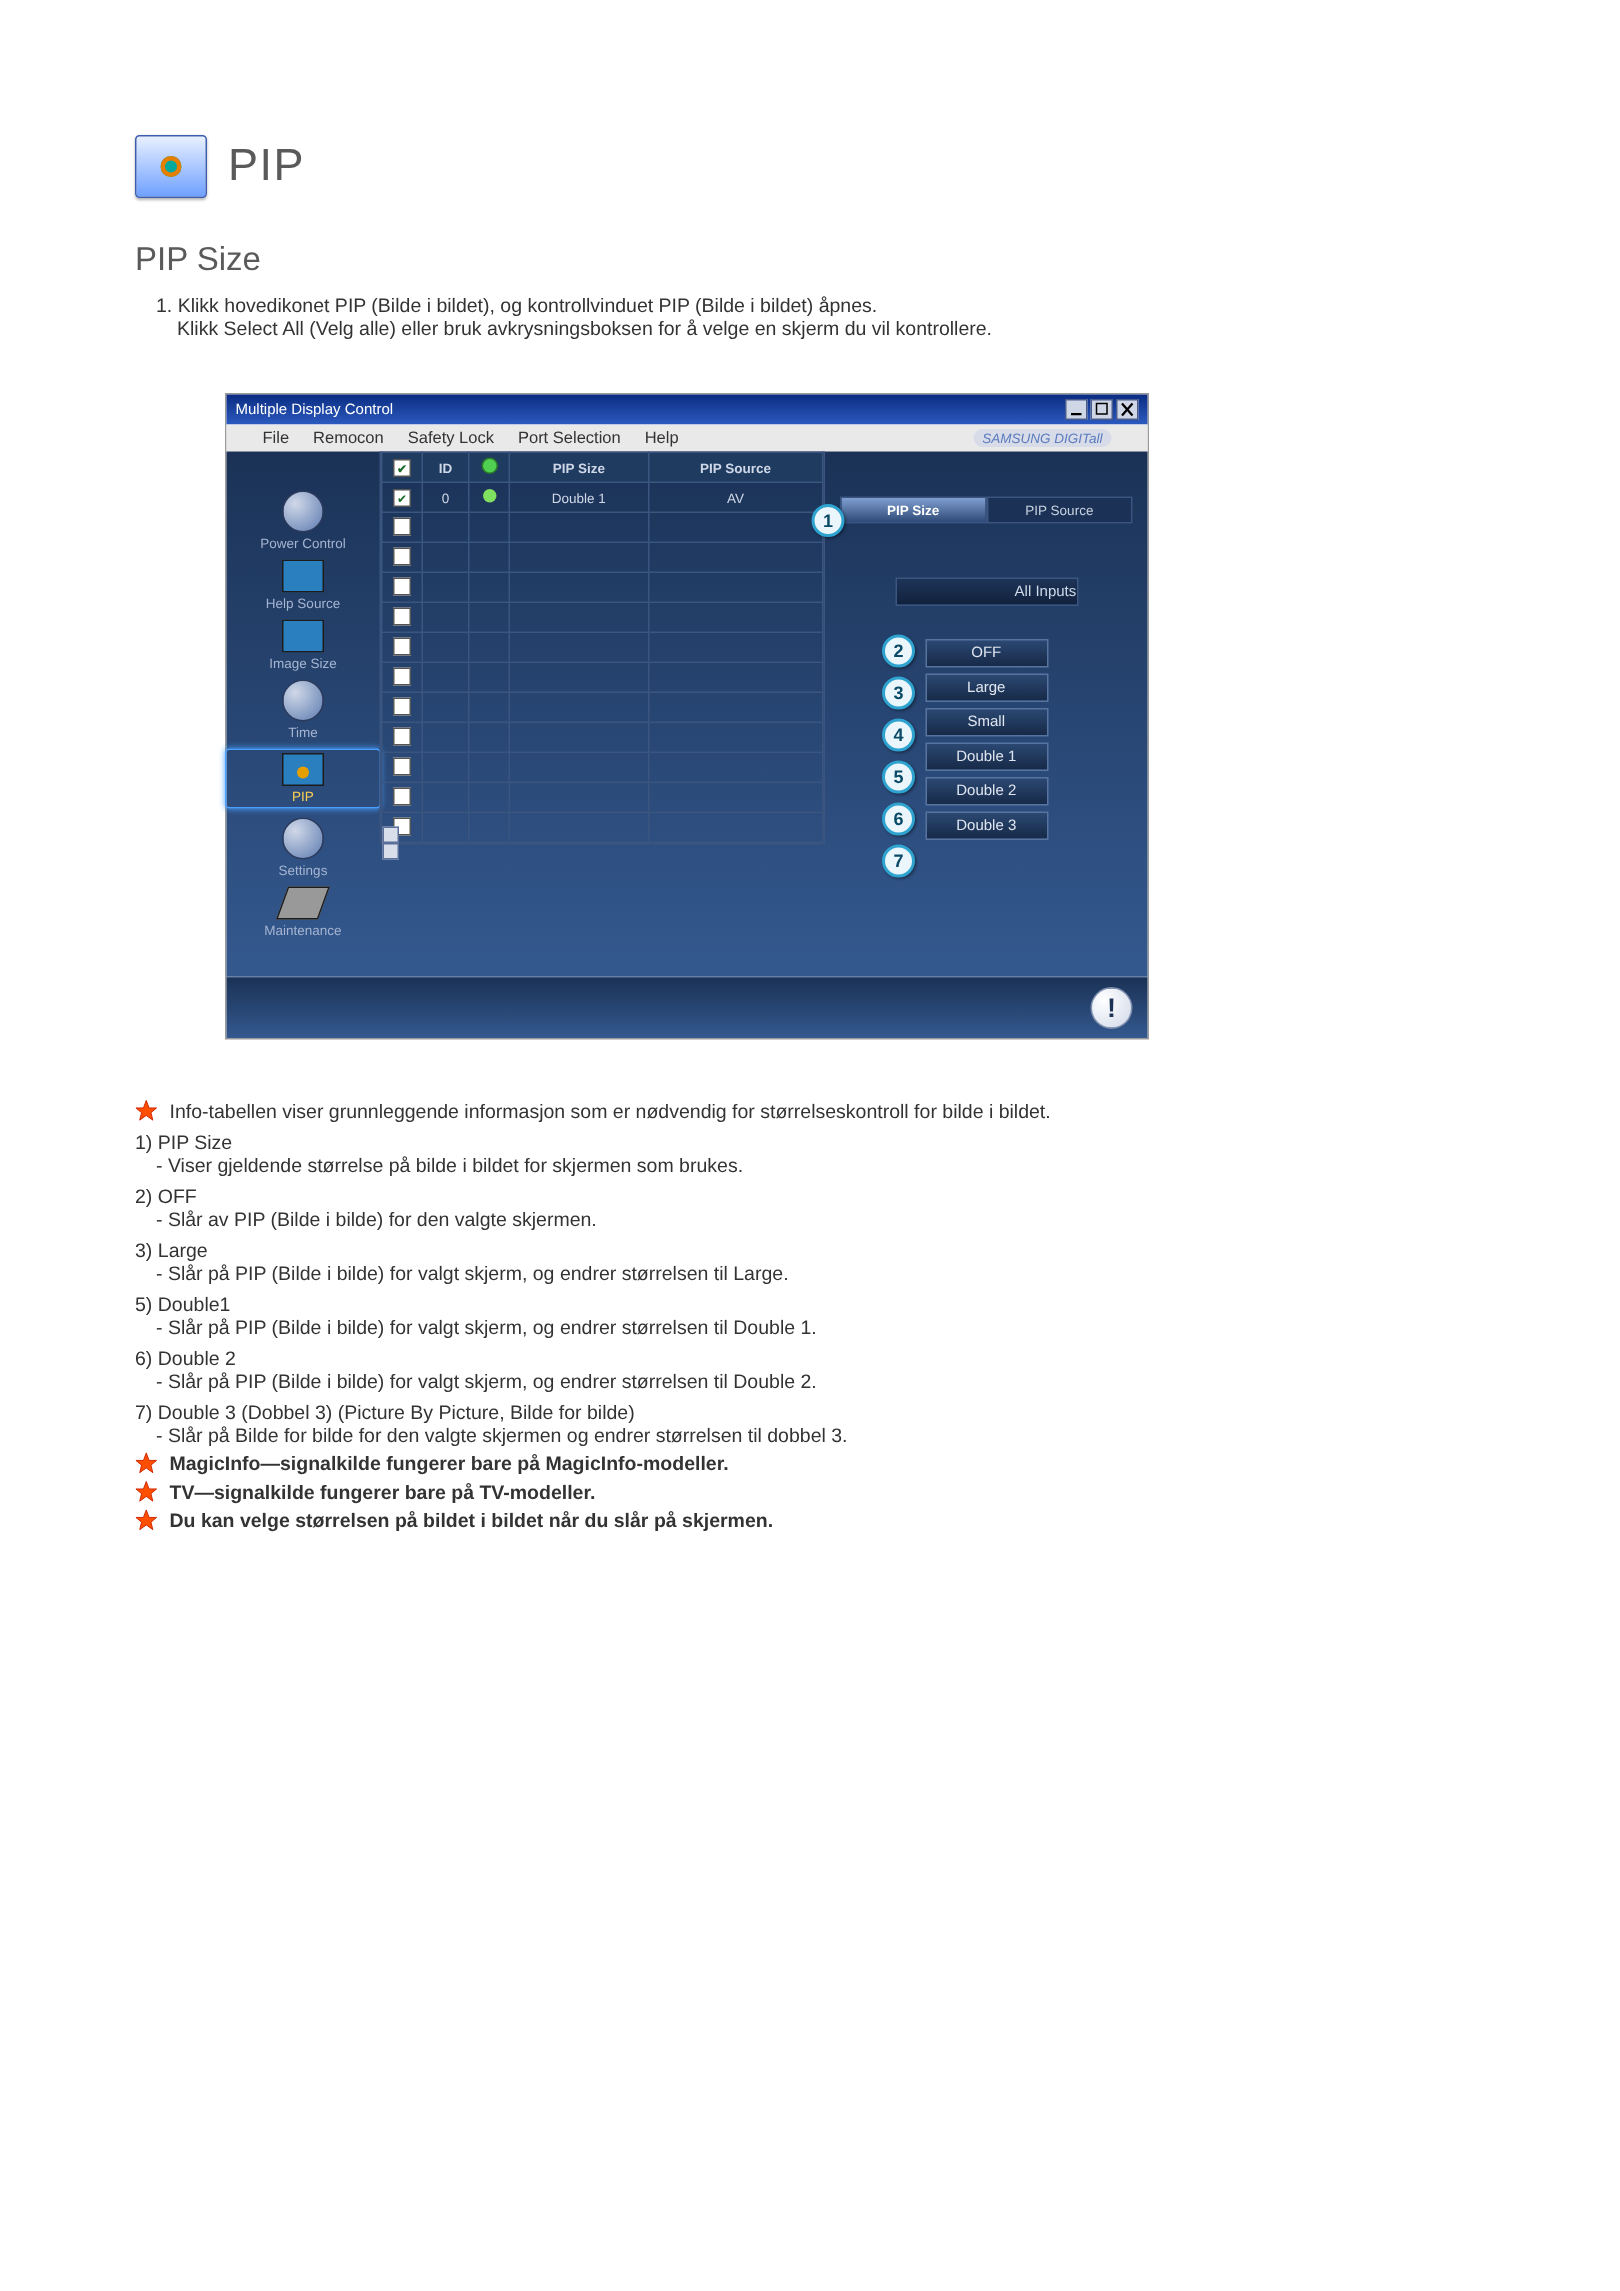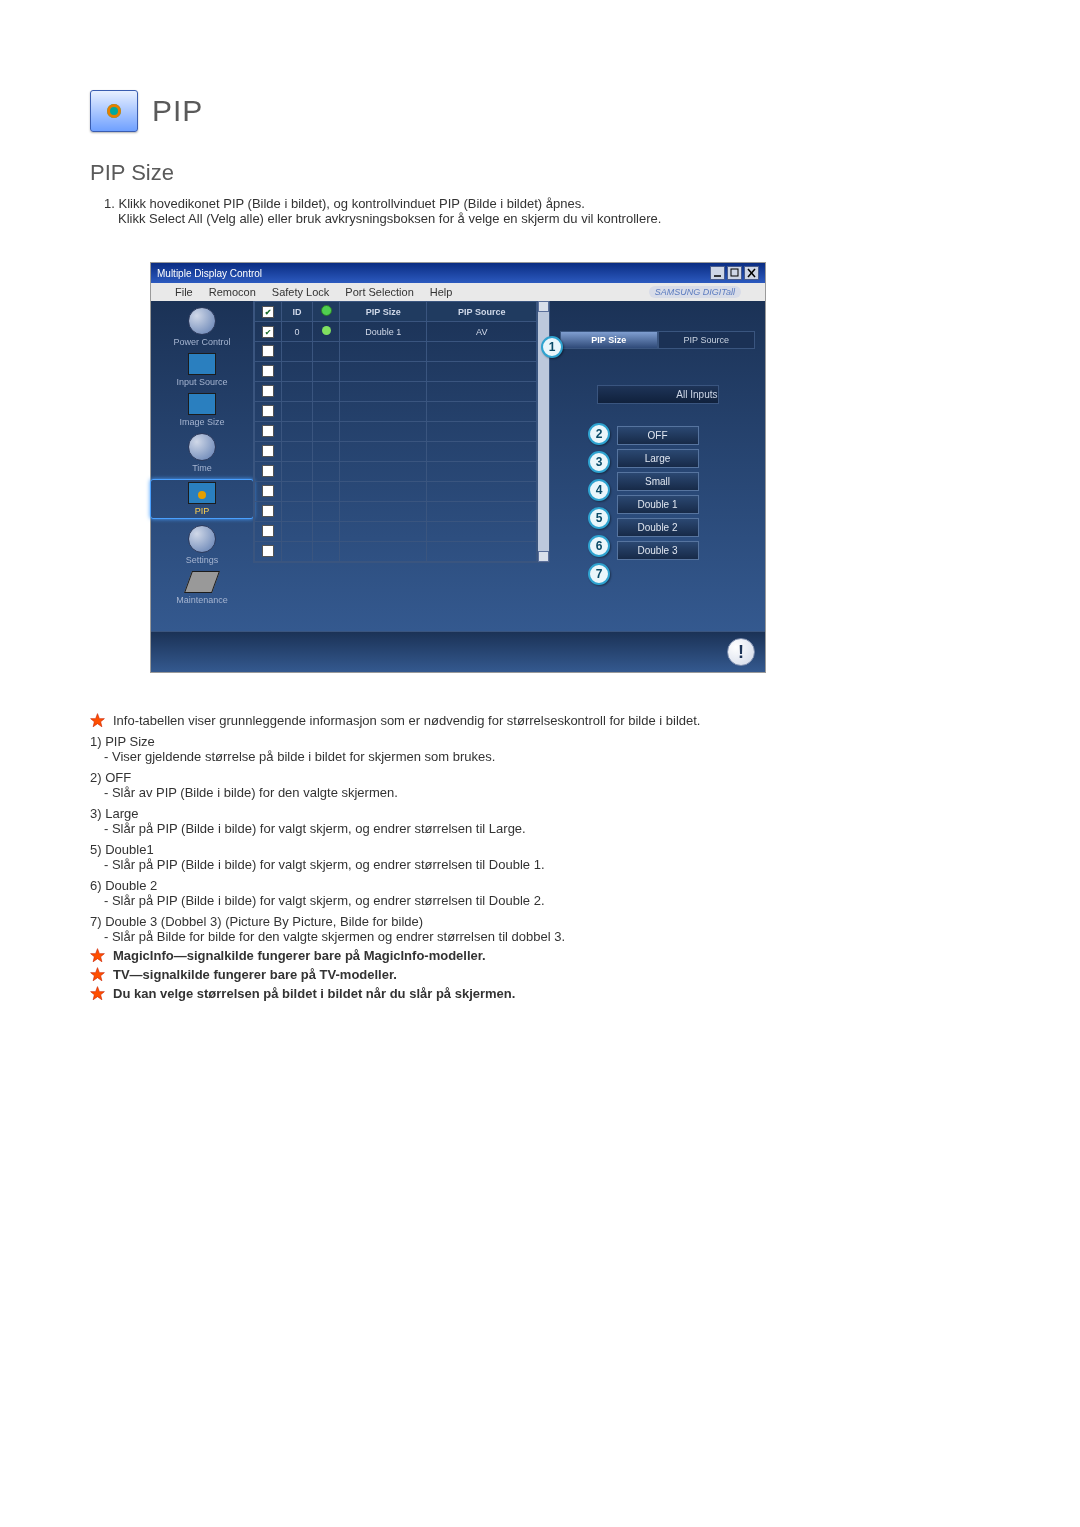--- a/index.html
+++ b/index.html
@@ -88,21 +88,21 @@
   }
   .brand { margin-left:auto; font-style:italic; font-size:9px; color:#5b7bbf; background:#d8dce8; border-radius:6px; padding:1px 6px;}
   .app-body {
     background: linear-gradient(180deg,#1b3256 0%, #34598f 100%);
     display:flex;
     min-height:330px;
     position:relative;
   }
   .sidebar {
     width:102px;
-    padding:4px 0;
+    padding:24px 0;
     display:flex;
     flex-direction:column;
     align-items:center;
     gap:2px;
     font-size:9px;
     color:#a5b4d0;
   }
   .side-item { text-align:center; width:100%; padding:2px 0;}
   .side-item.active {
     border:1px solid #4aa0ff;
@@ -155,21 +155,21 @@
     text-align:center;
     height:15px;
   }
   .atable th{background:#203b60;color:#cfd8e8;}
   .chk{width:10px;height:10px;background:#fff;display:inline-block;border:1px solid #555;}
   .chk.on::after{content:'✔';font-size:8px;color:#1a6b2a;line-height:8px;}
   .status-dot{width:9px;height:9px;border-radius:50%;background:#80e060;display:inline-block;}
   .scroll-handle{width:11px;background:#bcc8dc;border-left:1px solid #3a557f;position:relative;}
   .scroll-handle::before,.scroll-handle::after{content:'';position:absolute;left:0;width:100%;height:11px;background:#d8dfea;border:1px solid #5a6f9a;box-sizing:border-box;}
   .scroll-handle::before{top:0;} .scroll-handle::after{bottom:0;}
-  .table-outer{display:flex;border:1px solid #3a557f;border-top:none;}
+  .table-outer{display:flex;border:1px solid #3a557f;border-top:none;flex-direction:column;}
 
   .panel-right{
     width:195px;
     padding:30px 10px 10px;
     display:flex;
     flex-direction:column;
     align-items:center;
   }
   .tab-pair{display:flex;width:100%;}
   .tab{
@@ -257,21 +257,21 @@
       <span>File</span>
       <span>Remocon</span>
       <span>Safety Lock</span>
       <span>Port Selection</span>
       <span>Help</span>
       <span class="brand">SAMSUNG DIGITall</span>
     </div>
     <div class="app-body">
       <div class="sidebar">
         <div class="side-item"><div class="icon-circle"></div><span>Power Control</span></div>
-        <div class="side-item"><div class="icon-rect"></div><span>Input Source</span></div>
+        <div class="side-item"><div class="icon-rect"></div><span>Help Source</span></div>
         <div class="side-item"><div class="icon-rect"></div><span>Image Size</span></div>
         <div class="side-item"><div class="icon-circle"></div><span>Time</span></div>
         <div class="side-item active"><div class="icon-rect pip"></div><span style="color:#ffd050;">PIP</span></div>
         <div class="side-item"><div class="icon-circle"></div><span>Settings</span></div>
         <div class="side-item"><div class="icon-rect maint"></div><span>Maintenance</span></div>
       </div>
 
       <div class="center">
         <div class="table-outer">
           <div class="table-wrap">

